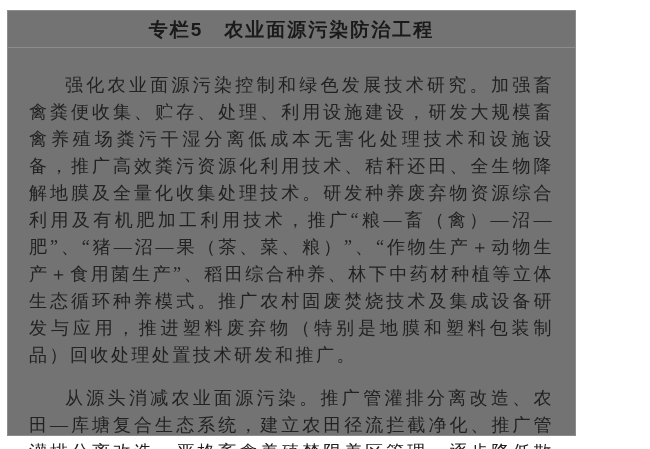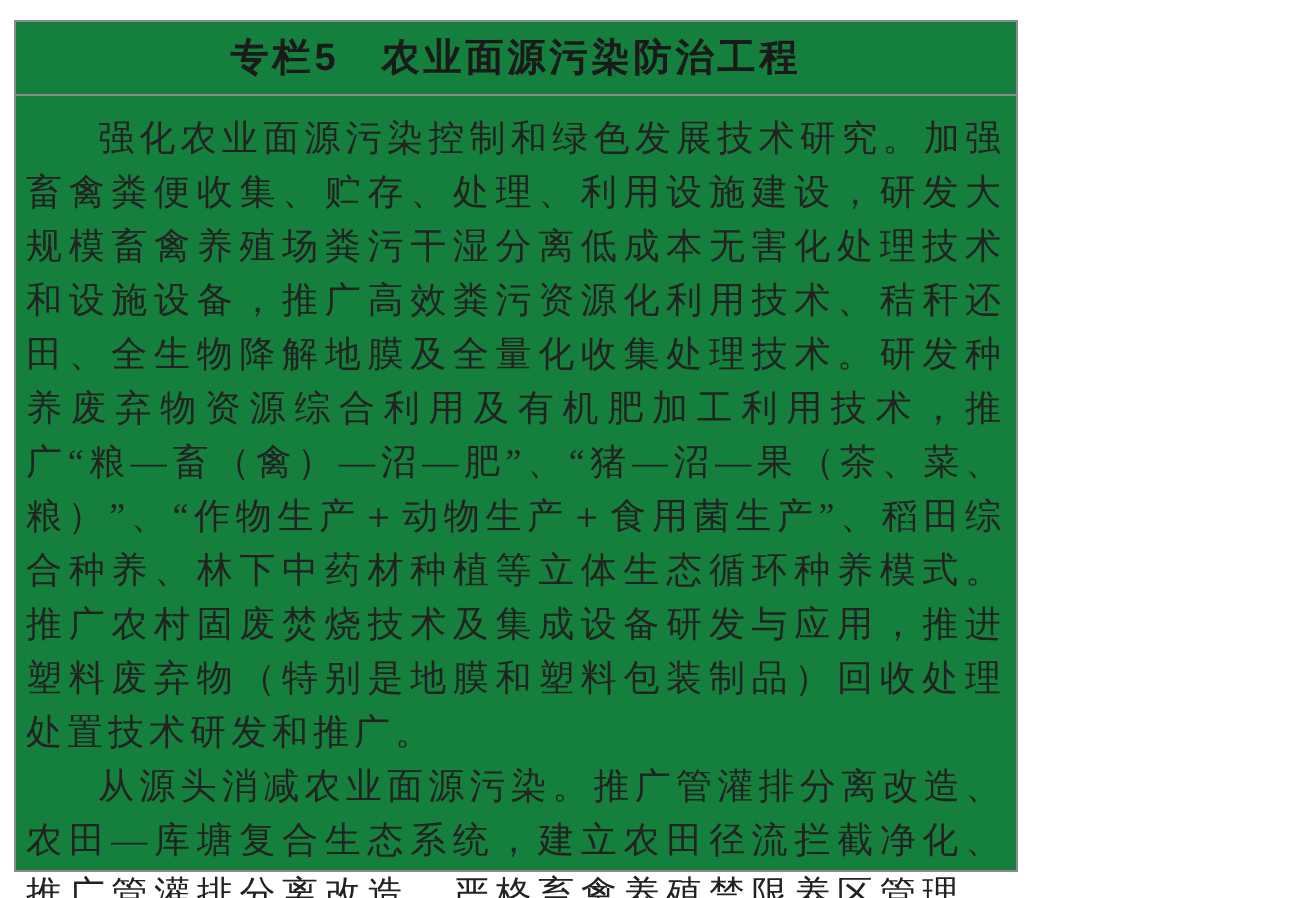--- a/index.html
+++ b/index.html
@@ -11,25 +11,25 @@
     position: relative;
     width: 650px;
     height: 449px;
     background: #ffffff;
     overflow: hidden;
   }
   .feature-box {
     position: absolute;
     left: 7px;
     top: 10px;
-    width: 502px;
+    width: 569px;
     height: 426px;
     box-sizing: border-box;
     border: 1px solid #8c8c8c;
-    background: #15803d;
+    background: #737373;
   }
   .box-title {
     height: 37px;
     line-height: 37px;
     box-sizing: border-box;
     border-bottom: 1px solid #8c8c8c;
     text-align: center;
     font-family: "Liberation Sans", "DejaVu Sans", sans-serif;
     font-weight: bold;
     font-size: 19px;
@@ -42,21 +42,21 @@
     padding: 8px 5px 0 5px;
     font-family: "Liberation Serif", "DejaVu Serif", serif;
     font-size: 18px;
     line-height: 27px;
     letter-spacing: 2.5px;
     text-align: justify;
     text-justify: inter-ideograph;
     color: #222222;
   }
   .para {
-    margin: 0;
+    margin: 16px;
     padding: 0;
     text-indent: 2em;
   }
 </style>
 </head>
 <body>
 
 <div class="page">
   <div class="feature-box">
     <div class="box-title">专栏5　农业面源污染防治工程</div>

